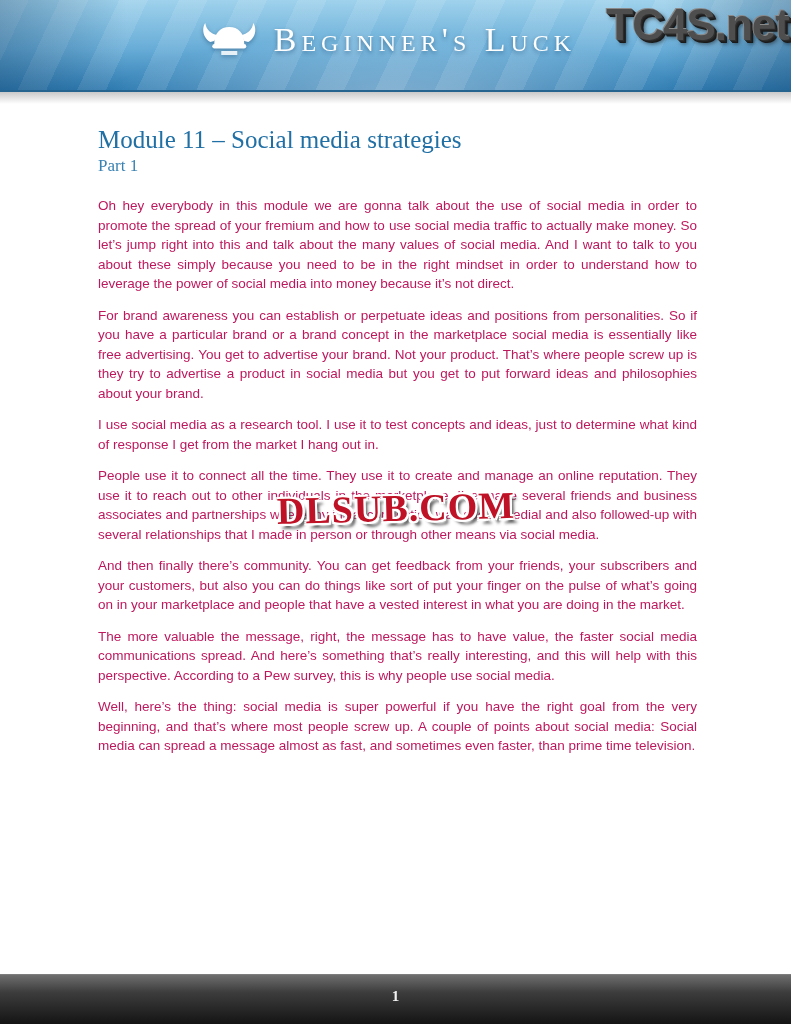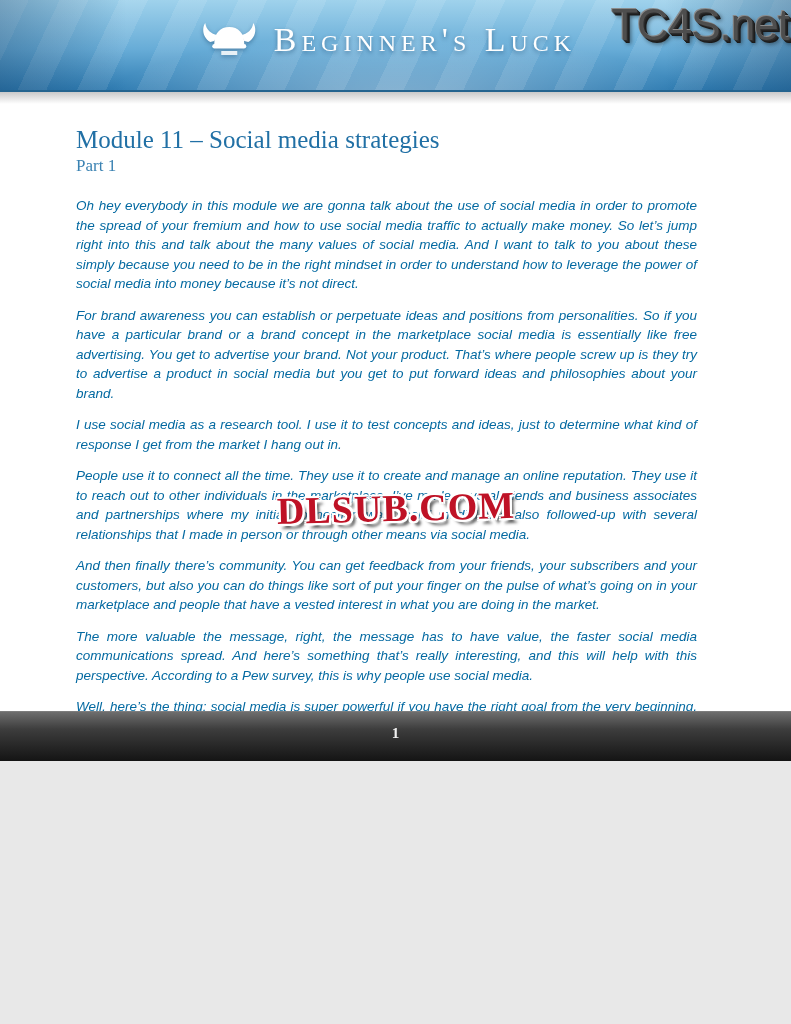--- a/index.html
+++ b/index.html
@@ -1,18 +1,18 @@
 <!DOCTYPE html>
 <html><head>
 <meta charset="utf-8">
 <style>
   html, body { margin: 0; padding: 0; background: #e8e8e8; }
   .page {
     position: relative;
-    width: 791px; height: 761px;
+    width: 791px; height: 1024px;
     margin: 0 auto;
     background: #ffffff;
     overflow: hidden;
     font-family: "Liberation Sans", sans-serif;
   }
 
   
   .banner {
     position: relative;
     height: 90px;
@@ -40,58 +40,57 @@
     font-size: 34px;
     letter-spacing: 5px;
     color: #ffffff;
     text-shadow: 0 2px 4px rgba(0,40,80,.45);
     white-space: nowrap;
   }
   .tc4s {
     position: absolute;
     top: 0px; right: 2px;
     font-family: "Liberation Sans", sans-serif;
-    font-weight: normal;
+    font-weight: bold;
     font-size: 44px;
     letter-spacing: -1px;
     color: #4e4e4e;
     text-shadow:
       -1px -1px 0 #8a8a8a,
       1px 1px 0 #2e2e2e,
       2px 2px 0 #222222,
       3px 3px 0 #1a1a1a,
       4px 4px 4px rgba(0,0,0,.55);
     white-space: nowrap;
   }
 
   
   .content {
-    padding: 12px 94px 0 76px;
+    padding: 12px 94px 0 98px;
   }
   .doc-title {
     margin: 10px 0 2px 0;
     font-family: "Liberation Serif", serif;
     font-weight: normal;
     font-size: 25px;
     color: #2170a5;
   }
   .doc-subtitle {
     margin: 0 0 20px 0;
     font-family: "Liberation Serif", serif;
     font-weight: normal;
     font-size: 17px;
     color: #3a82b2;
   }
   .content p {
     margin: 0 0 12px 0;
     font-size: 13.5px;
     line-height: 19.5px;
-    color: #0369a1;
+    color: #be185d;
     text-align: justify;
-    font-style: italic;
   }
 
   
   .dlsub {
     position: absolute;
     left: 50%; top: 486px;
     transform: translateX(-50%) rotate(-1.5deg);
     font-family: "Liberation Serif", serif;
     font-weight: bold;
     font-size: 38px;

